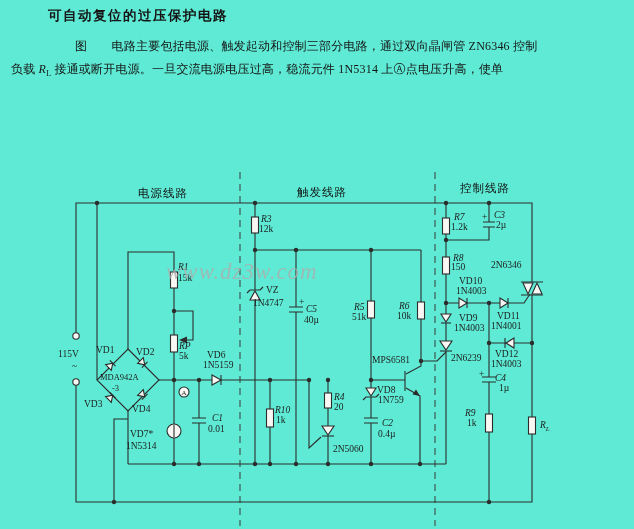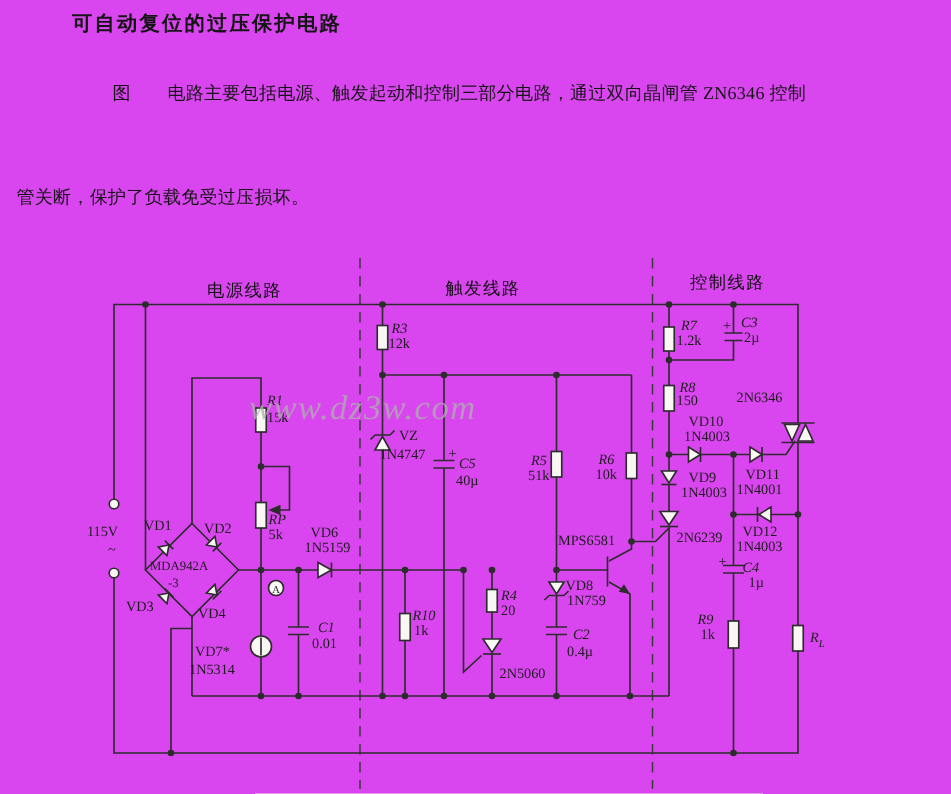--- a/index.html
+++ b/index.html
@@ -1,20 +1,20 @@
 <!DOCTYPE html>
 <html><head>
 <meta charset="utf-8">
 <style>
   html,body{margin:0;padding:0;background:#e8e8e8;}
-  #page{position:relative;width:634px;height:529px;background:#d946ef;overflow:hidden;
+  #page{position:relative;width:634px;height:529px;background:#5eead4;overflow:hidden;
         font-family:"Liberation Serif","DejaVu Serif",serif;color:#151515;}
   .title{position:absolute;left:48px;top:7px;font-size:13.5px;font-weight:bold;
          letter-spacing:1.5px;white-space:nowrap;}
-  .pline{position:absolute;font-size:12px;letter-spacing:.2px;white-space:nowrap;line-height:15px;margin-top:16px;}
+  .pline{position:absolute;font-size:12px;letter-spacing:.2px;white-space:nowrap;line-height:15px;}
   .pline sub{font-size:8px;}
   .lat{font-style:italic;}
   svg{position:absolute;left:0;top:0;}
   svg text{font-family:"Liberation Serif","DejaVu Serif",serif;fill:#1d1d1d;}
   .lbl{font-size:9.5px;}
   .sm{font-size:8.5px;}
   .it{font-style:italic;}
   .sec{font-size:11.5px;letter-spacing:1px;fill:#111;}
   .wm{font-size:23px;font-style:italic;fill:#aeaeae;opacity:.78;letter-spacing:1px;}
   .wire{stroke:#2c2c2c;stroke-width:1.1;fill:none;}
@@ -25,21 +25,21 @@
   .fillg{fill:#2c2c2c;stroke:none;}
 </style>
 </head>
 <body>
 
 <div id="page">
 
   <div class="title">可自动复位的过压保护电路</div>
 
   <div class="pline" style="left:75px;top:39px">图　　电路主要包括电源、触发起动和控制三部分电路，通过双向晶闸管 ZN6346 控制</div>
-  <div class="pline" style="left:11px;top:108px">管关断，保护了负载免受过压损坏。</div>
+  <div class="pline" style="left:11px;top:62px"><span>负载 </span><span class="lat">R</span><sub>L</sub><span> 接通或断开电源。一旦交流电源电压过高，稳流元件 1N5314 上Ⓐ点电压升高，使单</span></div>
 
   <svg width="634" height="369" viewBox="0 160 634 369" style="top:160px">
 
     <path class="dash" d="M240,172 V526"></path>
     <path class="dash" d="M435,172 V526"></path>
 
     <text class="sec" x="138" y="197">电源线路</text>
     <text class="sec" x="297" y="196">触发线路</text>
     <text class="sec" x="460" y="192">控制线路</text>
 

